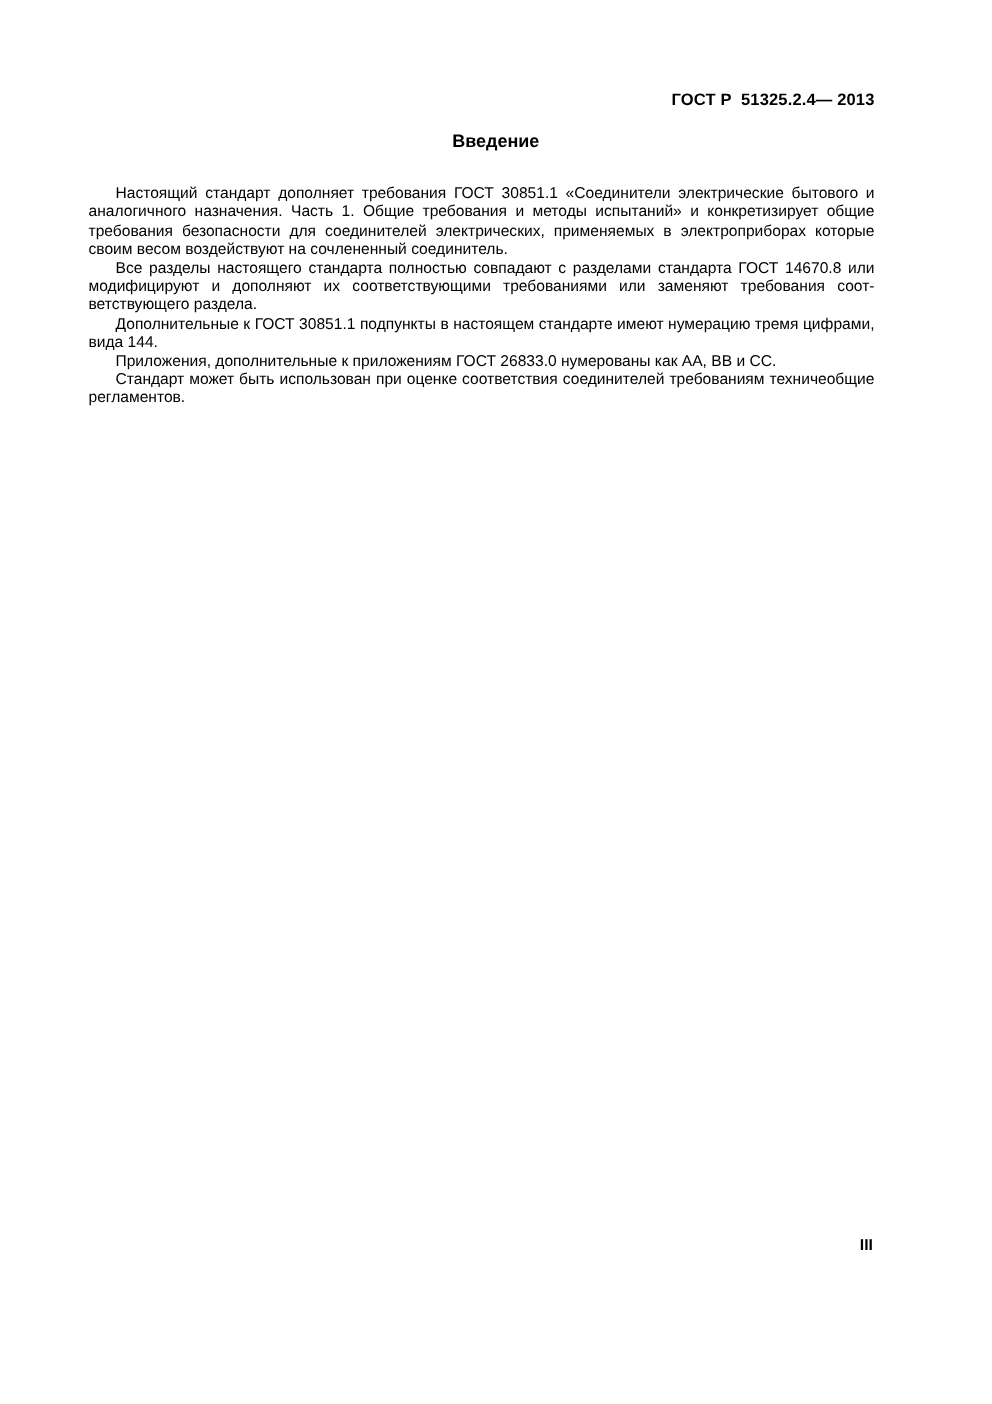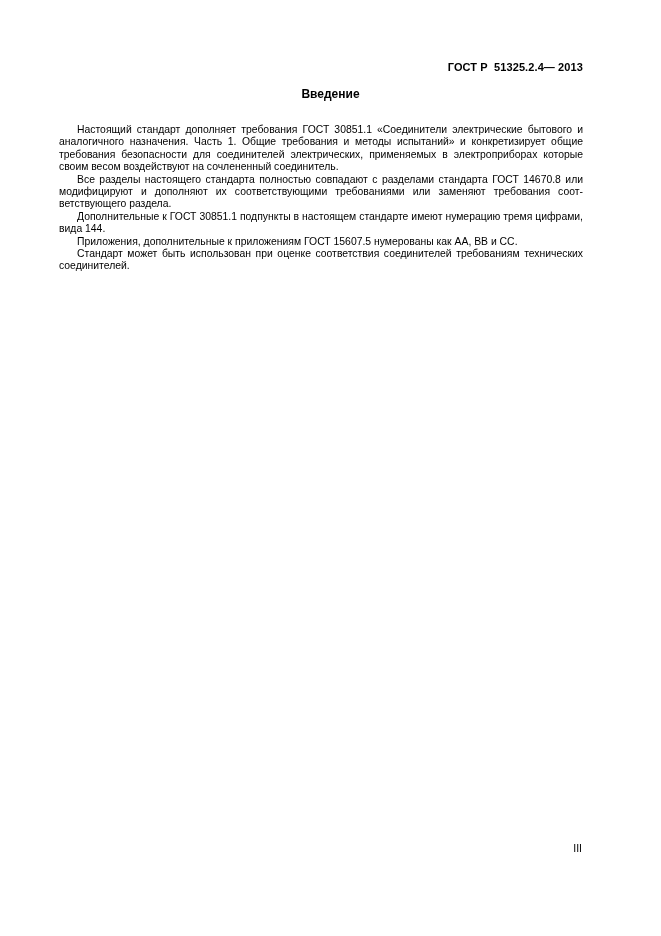--- a/index.html
+++ b/index.html
@@ -2,30 +2,30 @@
 <html><head>
 <meta charset="utf-8">
 <style>
   html, body { margin:0; padding:0; background:#fff; }
   body { width:661px; height:936px; position:relative; overflow:hidden;
          font-family:"Liberation Sans", sans-serif; color:#000; }
   .header { position:absolute; top:61px; right:78px; font-size:11px; font-weight:bold; letter-spacing:0.1px; white-space:pre; }
   .title { position:absolute; top:87px; left:0; width:661px; text-align:center; font-size:12px; font-weight:bold; }
   .body { position:absolute; top:124px; left:59px; width:524px; font-size:10.4px; line-height:12.4px; }
   .body p { margin:0; text-align:justify; text-indent:18px; }
-  .pagenum { position:absolute; top:842px; right:79px; font-size:10.5px; }
+  .pagenum { position:absolute; top:824px; right:79px; font-size:10.5px;font-weight:bold; }
 </style>
 </head>
 <body>
 
 <div class="header">ГОСТ Р  51325.2.4— 2013</div>
 
 <div class="title">Введение</div>
 
 <div class="body">
   <p>Настоящий стандарт дополняет требования ГОСТ 30851.1 «Соединители электрические бытового и аналогичного назначения. Часть 1. Общие требования и методы испытаний» и конкретизирует общие требования безопасности для соединителей электрических, применяемых в электроприборах которые своим весом воздействуют на сочлененный соединитель.</p>
   <p>Все разделы настоящего стандарта полностью совпадают с разделами стандарта ГОСТ 14670.8 или модифицируют и дополняют их соответствующими требованиями или заменяют требования соот­ветствующего раздела.</p>
   <p>Дополнительные к ГОСТ 30851.1 подпункты в настоящем стандарте имеют нумерацию тремя цифрами, вида 144.</p>
-  <p>Приложения, дополнительные к приложениям ГОСТ 15607.5 нумерованы как  АА, ВВ и СС.</p>
-  <p>Стандарт может быть использован при оценке соответствия соединителей требованиям техниче­ских соединителей.</p>
+  <p>Приложения, дополнительные к приложениям ГОСТ 26833.0 нумерованы как  АА, ВВ и СС.</p>
+  <p>Стандарт может быть использован при оценке соответствия соединителей требованиям техниче­общие регламентов.</p>
 </div>
 
 <div class="pagenum">III</div>
 
 </body></html>

